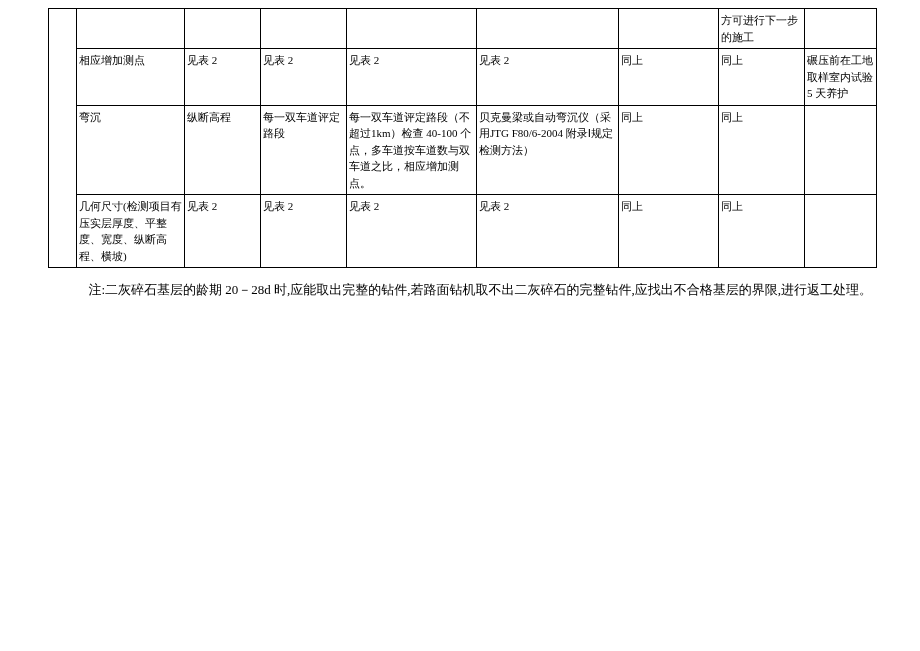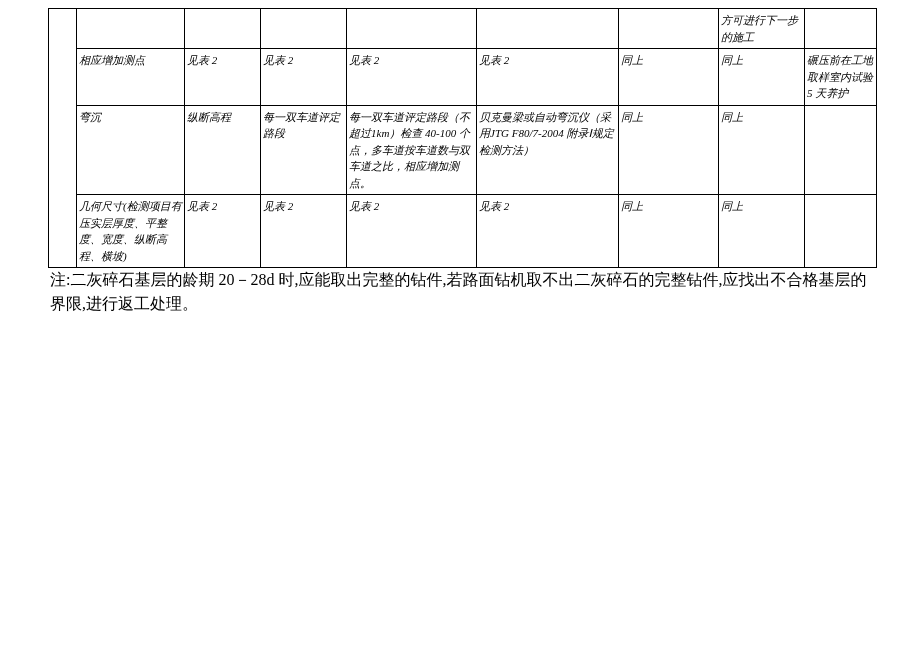--- a/index.html
+++ b/index.html
@@ -9,35 +9,35 @@
     background: #fff;
     font-family: "SimSun", "宋体", serif;
     font-size: 11px;
     color: #000;
     width: 920px;
   }
   table {
     border-collapse: collapse;
     width: 100%;
     table-layout: fixed;
-    font-style: italic;
   }
   td {
     border: 1px solid #000;
     padding: 3px 2px;
     vertical-align: top;
     font-size: 11px;
     line-height: 1.5;
     word-break: break-all;
   }
   .note {
-    margin-top: 0;
-    font-size: 16px;
+    margin-top: 12px;
+    font-size: 13px;
     line-height: 1.5;
     padding-left: 2px;
+    text-align: right;
   }
   .c0 { width: 28px; }
   .c1 { width: 108px; }
   .c2 { width: 76px; }
   .c3 { width: 86px; }
   .c4 { width: 130px; }
   .c5 { width: 142px; }
   .c6 { width: 100px; }
   .c7 { width: 86px; }
   .c8 { width: 72px; }
@@ -77,21 +77,21 @@
       <td>见表 2</td>
       <td>同上</td>
       <td>同上</td>
       <td>碾压前在工地取样室内试验 5 天养护</td>
     </tr>
     <tr>
       <td>弯沉</td>
       <td>纵断高程</td>
       <td>每一双车道评定路段</td>
       <td>每一双车道评定路段（不超过1km）检查 40-100 个点，多车道按车道数与双车道之比，相应增加测点。</td>
-      <td>贝克曼梁或自动弯沉仪（采用JTG F80/7-2004 附录Ⅰ规定检测方法）</td>
+      <td>贝克曼梁或自动弯沉仪（采用JTG F80/6-2004 附录Ⅰ规定检测方法）</td>
       <td>同上</td>
       <td>同上</td>
       <td></td>
     </tr>
     <tr>
       <td>几何尺寸(检测项目有压实层厚度、平整度、宽度、纵断高程、横坡)</td>
       <td>见表 2</td>
       <td>见表 2</td>
       <td>见表 2</td>
       <td>见表 2</td>

